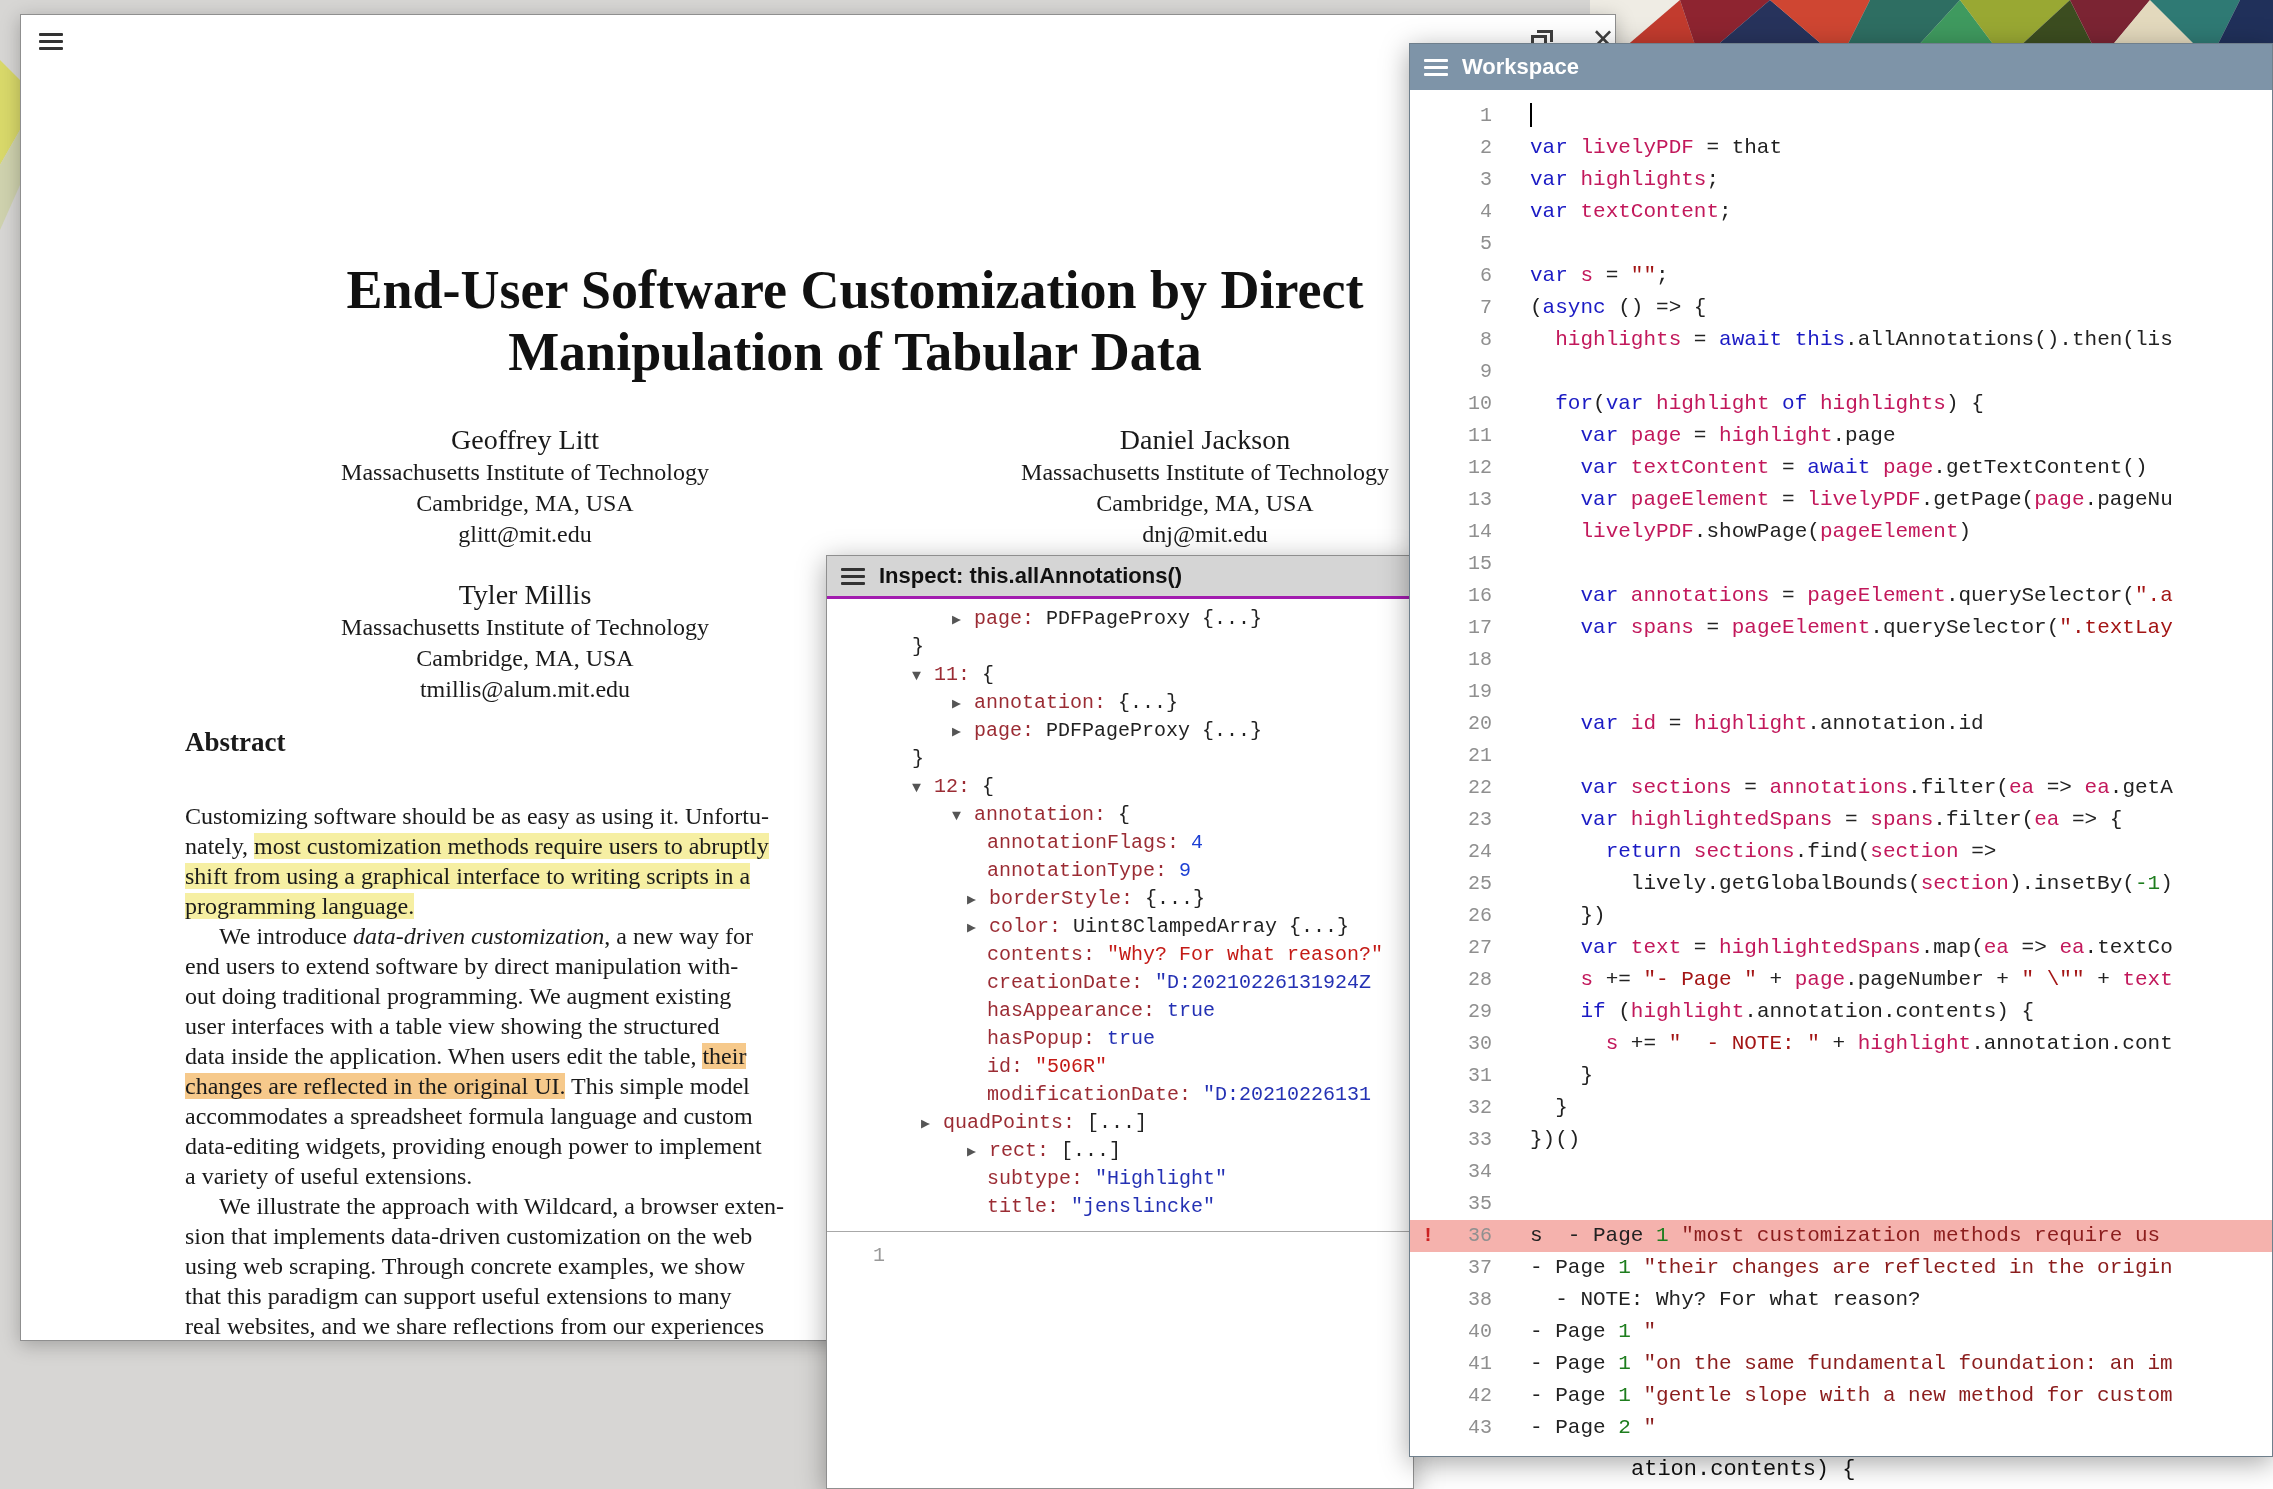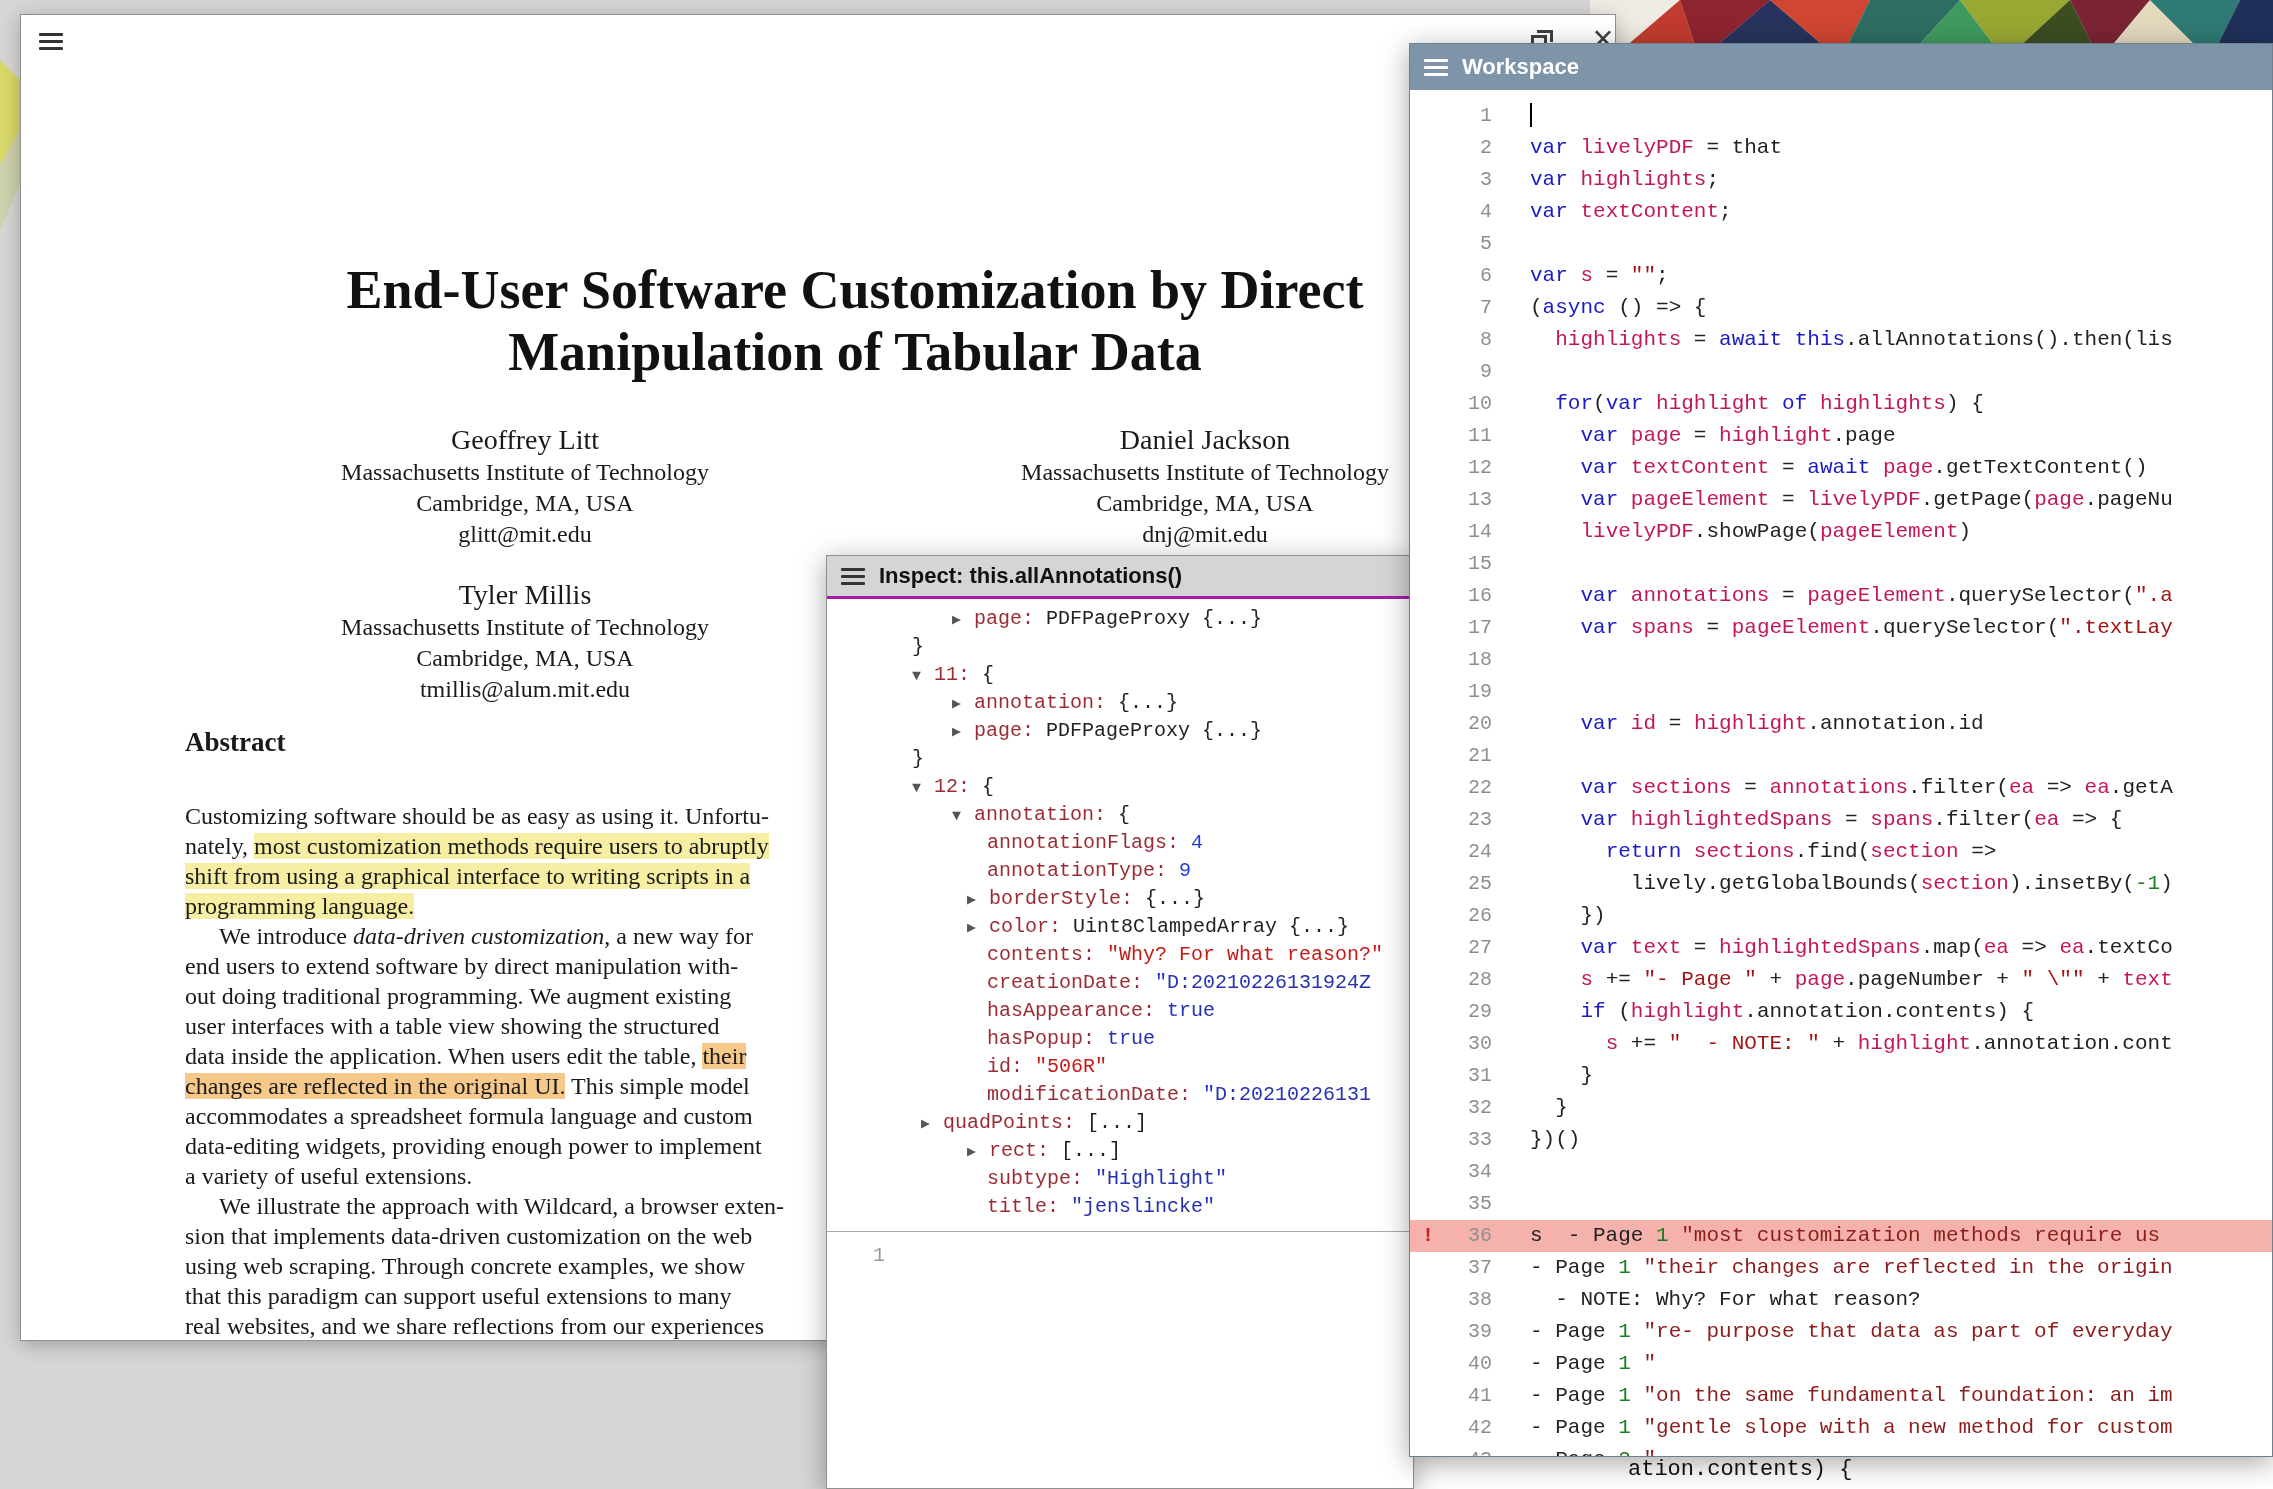--- a/index.html
+++ b/index.html
@@ -54,21 +54,21 @@
   .t-key  { color:#9b2c34; }
   .t-strr { color:#c41a16; }
   .t-strb { color:#2431b4; }
   .t-bool { color:#2431b4; }
   .t-num  { color:#1c3fd4; }
   .t-pl   { color:#222; }
   #inspect-editor { position:absolute; left:0; top:675px; width:100%; bottom:0; border-top:1px solid #a8a8a8; background:#fff; }
   #inspect-editor .gutnum { position:absolute; left:46px; top:12px; color:#999; font-family:"Liberation Mono", monospace; font-size:20px; }
 
   
-  #bg-fragment { position:absolute; left:1409px; top:1457px; width:864px; height:32px; background:#fff; border-left:1px solid #4d7c0f; z-index:15; font-family:"Liberation Mono", monospace; font-size:22px; color:#111; }
+  #bg-fragment { position:absolute; left:1409px; top:1457px; width:864px; height:32px; background:#fff; border-left:4px solid #4d7c0f; z-index:15; font-family:"Liberation Mono", monospace; font-size:22px; color:#111; }
   #bg-fragment span { position:absolute; left:218px; top:0; white-space:pre; }
 
   
   #workspace-window { left:1409px; top:43px; width:864px; height:1414px; z-index:30; border:1px solid #6f7f8c; }
   #workspace-titlebar { height:46px; background:var(--ws-titlebar); color:#fff; }
   #workspace-code { padding-top:10px; font-family:"Liberation Mono", monospace; font-size:21px; overflow:hidden; height:1366px; cursor:text; }
   .crow { display:flex; height:32px; line-height:32px; position:relative; overflow:hidden; }
   .crow-err { background:var(--result-pink); }
   .gut { flex:0 0 82px; text-align:right; color:#8f8f8f; font-size:20px; position:relative; }
   .bang { position:absolute; left:12px; color:#cc2222; font-weight:bold; }
@@ -371,24 +371,20 @@
         </div>
         <div class="crow">
           <span class="gut">37</span>
           <span class="ctext"><span class="t-pl">- Page </span><span class="t-onum">1</span><span class="t-pl"> </span><span class="t-ostr">"their changes are reflected in the origin</span></span>
         </div>
         <div class="crow">
           <span class="gut">38</span>
           <span class="ctext"><span class="t-pl">  - NOTE: Why? For what reason?</span></span>
         </div>
         <div class="crow">
-          <span class="gut">39</span>
-          <span class="ctext"><span class="t-pl">- Page </span><span class="t-onum">1</span><span class="t-pl"> </span><span class="t-ostr">"re- purpose that data as part of everyday</span></span>
-        </div>
-        <div class="crow">
           <span class="gut">40</span>
           <span class="ctext"><span class="t-pl">- Page </span><span class="t-onum">1</span><span class="t-pl"> </span><span class="t-ostr">"</span></span>
         </div>
         <div class="crow">
           <span class="gut">41</span>
           <span class="ctext"><span class="t-pl">- Page </span><span class="t-onum">1</span><span class="t-pl"> </span><span class="t-ostr">"on the same fundamental foundation: an im</span></span>
         </div>
         <div class="crow">
           <span class="gut">42</span>
           <span class="ctext"><span class="t-pl">- Page </span><span class="t-onum">1</span><span class="t-pl"> </span><span class="t-ostr">"gentle slope with a new method for custom</span></span>

